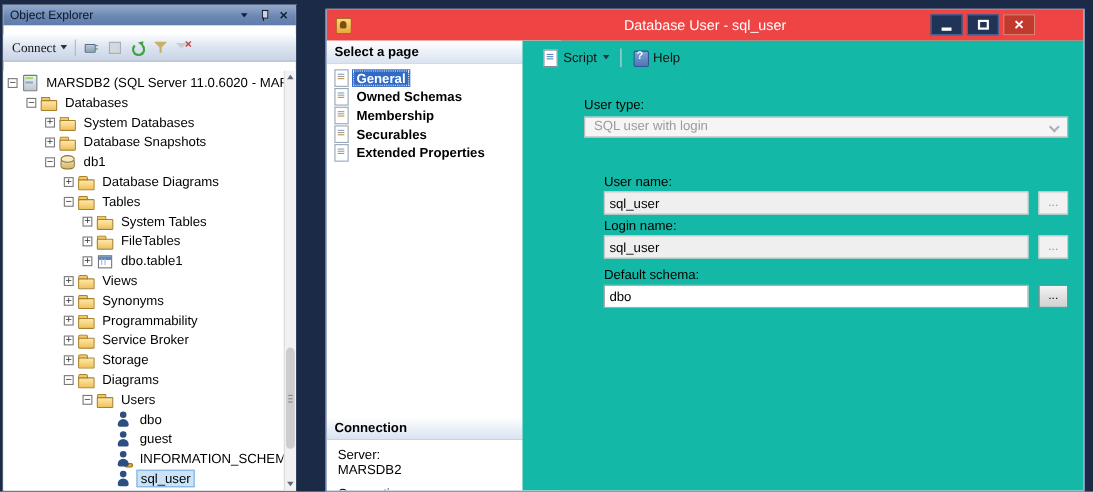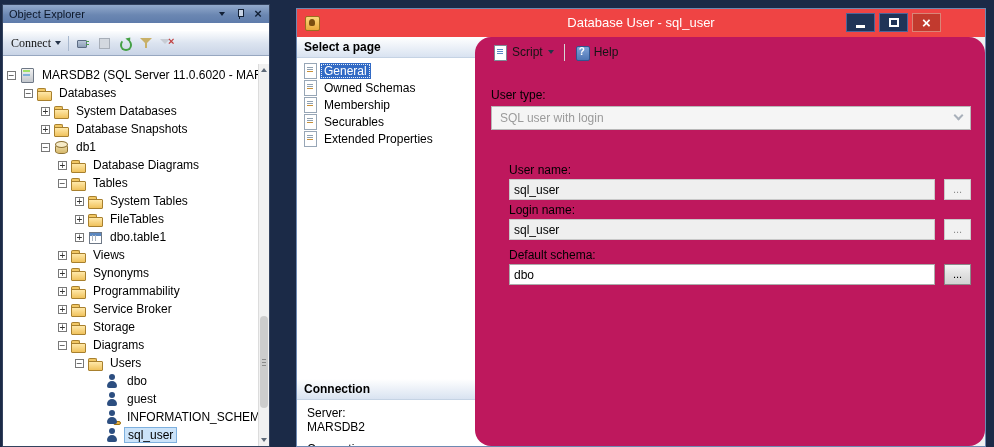--- a/index.html
+++ b/index.html
@@ -76,43 +76,43 @@
   .wbtn.minmax { background:#203457; border:1px solid #4C659A; }
   .wbtn.close { background:#C23A2E; border:1px solid #D98578; }
   .g-min { width:9px; height:3px; background:#FFF; margin-top:7px; }
   .g-max { width:10px; height:9px; border:2px solid #FFF; }
   .g-x::before { content:"\00D7"; color:#FFF; font-size:15px; font-weight:bold; line-height:15px; }
 
   .pane-left { position:absolute; left:0; top:28px; width:213px; bottom:0; background:#FFF; border-right:1px solid #CFCFCF; overflow:hidden; }
   .pane-hdr { height:21px; background:linear-gradient(#FFFFFF,#D9E3F1); border-bottom:1px solid #C5D3E4; font-weight:bold; line-height:20px; padding-left:7px; }
   .page-list { padding:4px 2px; }
   .prow { height:17px; display:flex; align-items:center; padding-left:4px; }
-  .plb { padding:1px 4px; }
+  .plb { padding:1px 4px;font-weight:bold; }
   .prow.sel .plb { background:#316AC5; color:#FFF; outline:1px dotted #E8EEF6; outline-offset:-2px; }
   .pi { position:relative; width:14px; height:15px; flex:0 0 14px; margin-right:3px; }
   .pi::before { content:""; position:absolute; left:1px; top:0; width:11px; height:14px; background:#FFF; border:1px solid #97A6B6; }
   .pi::after { content:""; position:absolute; left:4px; top:4px; width:6px; height:1px; background:#8FA0B0; box-shadow:0 2px 0 #8FA0B0, 0 4px 0 #C89038; }
   .conn { position:absolute; left:0; right:0; top:342px; bottom:0; }
   .conn-body { padding:6px 0 0 10px; }
   .conn-line { line-height:14px; }
   .conn-value { margin-bottom:8px; }
 
-  .pane-right { position:absolute; left:178px; top:28px; right:0; bottom:0; background:#be185d;border-radius:16px; }
+  .pane-right { position:absolute; left:178px; top:28px; right:0; bottom:0; background:#14b8a6; }
   .dlg-toolbar { height:30px; display:flex; align-items:center; padding-left:12px; }
   .tb-btn { display:flex; align-items:center; gap:5px; padding:3px 6px; color:#141414; }
   .tb-sep2 { width:1px; height:17px; background:#D6D6D6; margin:0 4px; }
   .si { position:relative; width:14px; height:15px; }
   .si.script-icon::before { content:""; position:absolute; left:1px; top:0; width:11px; height:14px; background:#FFF; border:1px solid #7E8A96; }
   .si.script-icon::after { content:""; position:absolute; left:4px; top:4px; width:6px; height:1px; background:#5B87C5; box-shadow:0 2px 0 #5B87C5, 0 4px 0 #5B87C5; }
   .si.help-icon::before { content:""; position:absolute; left:1px; top:1px; width:12px; height:13px; background:linear-gradient(#7FA3D8,#4E76B5); border:1px solid #2F5590; border-radius:2px; }
   .si.help-icon::after { content:"?"; position:absolute; left:4px; top:1px; color:#FFF; font-size:10px; font-weight:bold; }
 
-  .form { padding:22px 14px 0 16px; }
+  .form { padding:22px 14px 0 16px;margin-left:40px; }
   .flabel { display:block; line-height:13px; margin-bottom:2px; }
-  .combo { position:relative; height:24px; margin-top:4px; background:#F5F5F5; border:1px solid #B8B8B8; display:flex; align-items:center; padding:0 8px; color:#9B9B9B; }
+  .combo { position:relative; height:19px; margin-top:4px; background:#F5F5F5; border:1px solid #B8B8B8; display:flex; align-items:flex-start; padding:0 8px; color:#9B9B9B; }
   .combo-chev { position:absolute; right:8px; top:5px; width:7px; height:7px; border-right:2px solid #A8B0BA; border-bottom:2px solid #A8B0BA; transform:rotate(45deg); }
   .fgroup { margin-top:34px; margin-left:18px; }
   .frow { display:flex; align-items:center; }
   .tb { flex:1; min-width:0; height:21px; border:1px solid #ABABAB; padding:0 4px; font-size:12px; font-family:"Liberation Sans",sans-serif; background:#FFF; color:#000; }
   .tb.dis { background:#EFEFEF; border-color:#C8C8C8; }
   .browse { width:27px; height:21px; flex:0 0 27px; margin-left:9px; text-align:center; line-height:19px; font-size:11px; }
   .browse.dis { background:#F1F1F1; border:1px solid #C9C9C9; color:#8E8E8E; }
   .browse.en { background:linear-gradient(#F4F4F4,#E2E2E2 45%,#D2D2D2); border:1px solid #8A8A8A; color:#000; }
   .mt { margin-top:4px; } .mt2 { margin-top:9px; }
 </style>

